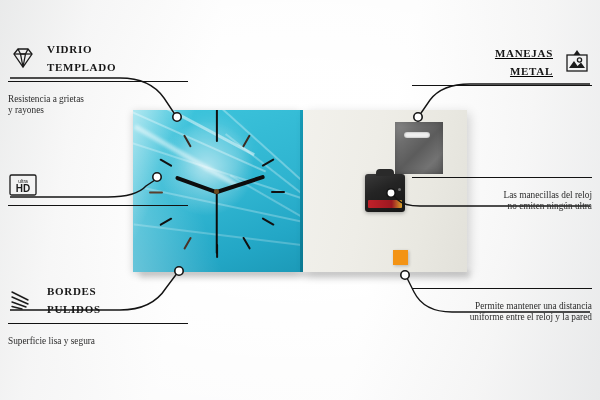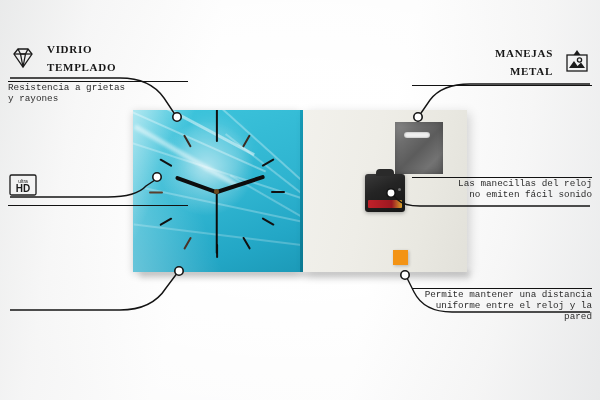--- a/index.html
+++ b/index.html
@@ -19,33 +19,33 @@
     opacity:.85;
   }
   .layer{position:absolute;inset:0;}
 
   
   .feature{position:absolute;width:180px;}
   .feature.left{left:8px;text-align:left;}
   .feature.right{right:8px;text-align:right;}
 
   .fhead{display:flex;align-items:center;gap:9px;}
-  .feature.right .fhead{flex-direction:row-reverse;}
+  .feature.right .fhead{flex-direction:row-reverse;text-decoration:underline;}
   .ficon{flex:0 0 auto;width:30px;height:30px;display:flex;align-items:center;justify-content:center;color:#1b1b1b;}
   .ficon svg{display:block;}
   .ftitle{
     font-family:"Liberation Serif", serif;
     font-size:11px;line-height:18px;font-weight:700;
     letter-spacing:.7px;color:#171717;text-transform:uppercase;
     white-space:pre-line;
   }
   .rule{height:0;border-top:1.3px solid #121212;margin-top:5px;}
   .fdesc{
-    font-family:Liberation Mono, monospace;
-    font-size:9.3px;line-height:11.2px;color:#2c2c2c;margin-top:0;white-space:pre-line;
+    font-family:Liberation Serif, serif;
+    font-size:9.3px;line-height:11.2px;color:#2c2c2c;margin-top:12px;white-space:pre-line;
   }
 
   
   #wires{position:absolute;left:0;top:0;width:600px;height:400px;pointer-events:none;}
 
   
   #product{position:absolute;left:0;top:0;width:600px;height:400px;}
 
   .panel-front{
     position:absolute;left:133px;top:110px;width:167px;height:162px;
@@ -196,41 +196,57 @@
         <svg width="30" height="24" viewBox="0 0 30 24" fill="none" stroke="#1b1b1b" stroke-width="1.3">
           <rect x="2" y="2" width="26" height="20" rx="1.5"></rect>
           <text x="15" y="9.6" font-family="Liberation Sans, sans-serif" font-size="5" fill="#1b1b1b" stroke="none" text-anchor="middle">ultra</text>
           <text x="15" y="19" font-family="Liberation Sans, sans-serif" font-size="10" font-weight="bold" fill="#1b1b1b" stroke="none" text-anchor="middle">HD</text>
         </svg>
       </span>
     </div>
     <div class="rule"></div>
   </div>
 
+  <div class="feature left" style="top:282px;">
+    <div class="fhead">
+      <span class="ficon">
+        <svg width="28" height="22" viewBox="0 0 28 22" fill="none" stroke="#1b1b1b" stroke-width="1.4" stroke-linecap="round">
+          <path d="M3 3 L19 11"></path>
+            <path d="M3 8 L19 15"></path>
+            <path d="M3 13 L17 18"></path>
+            <path d="M3 17.5 L13 20"></path>
+        </svg>
+      </span>
+      <span class="ftitle">BORDES
+PULIDOS</span>
+    </div>
+    <div class="rule"></div>
+    <div class="fdesc">Superficie lisa y segura</div>
+  </div>
 
   <div class="feature right" style="top:44px;">
     <div class="fhead">
       <span class="ficon">
         <svg width="28" height="26" viewBox="0 0 28 26" fill="none" stroke="#1b1b1b" stroke-width="1.3">
           <path d="M14 1 L10.5 6 H17.5 Z" fill="#1b1b1b" stroke="none"></path>
           <rect x="4" y="6" width="20" height="16"></rect>
           <path d="M6 19 L11 12 L14.5 17 L18 13.5 L22 19 Z" fill="#1b1b1b" stroke="none"></path>
           <circle cx="16.5" cy="11" r="2.1"></circle>
         </svg>
       </span>
       <span class="ftitle">MANEJAS
 METAL</span>
     </div>
     <div class="rule"></div>
   </div>
 
   <div class="feature right" style="top:172px;">
     <div class="rule"></div>
     <div class="fdesc">Las manecillas del reloj
-no emiten fácil sonido</div>
+no emiten ningún ultra</div>
   </div>
 
   <div class="feature right" style="top:283px;">
     <div class="rule"></div>
     <div class="fdesc">Permite mantener una distancia
 uniforme entre el reloj y la pared</div>
   </div>
 
 </div>
 

